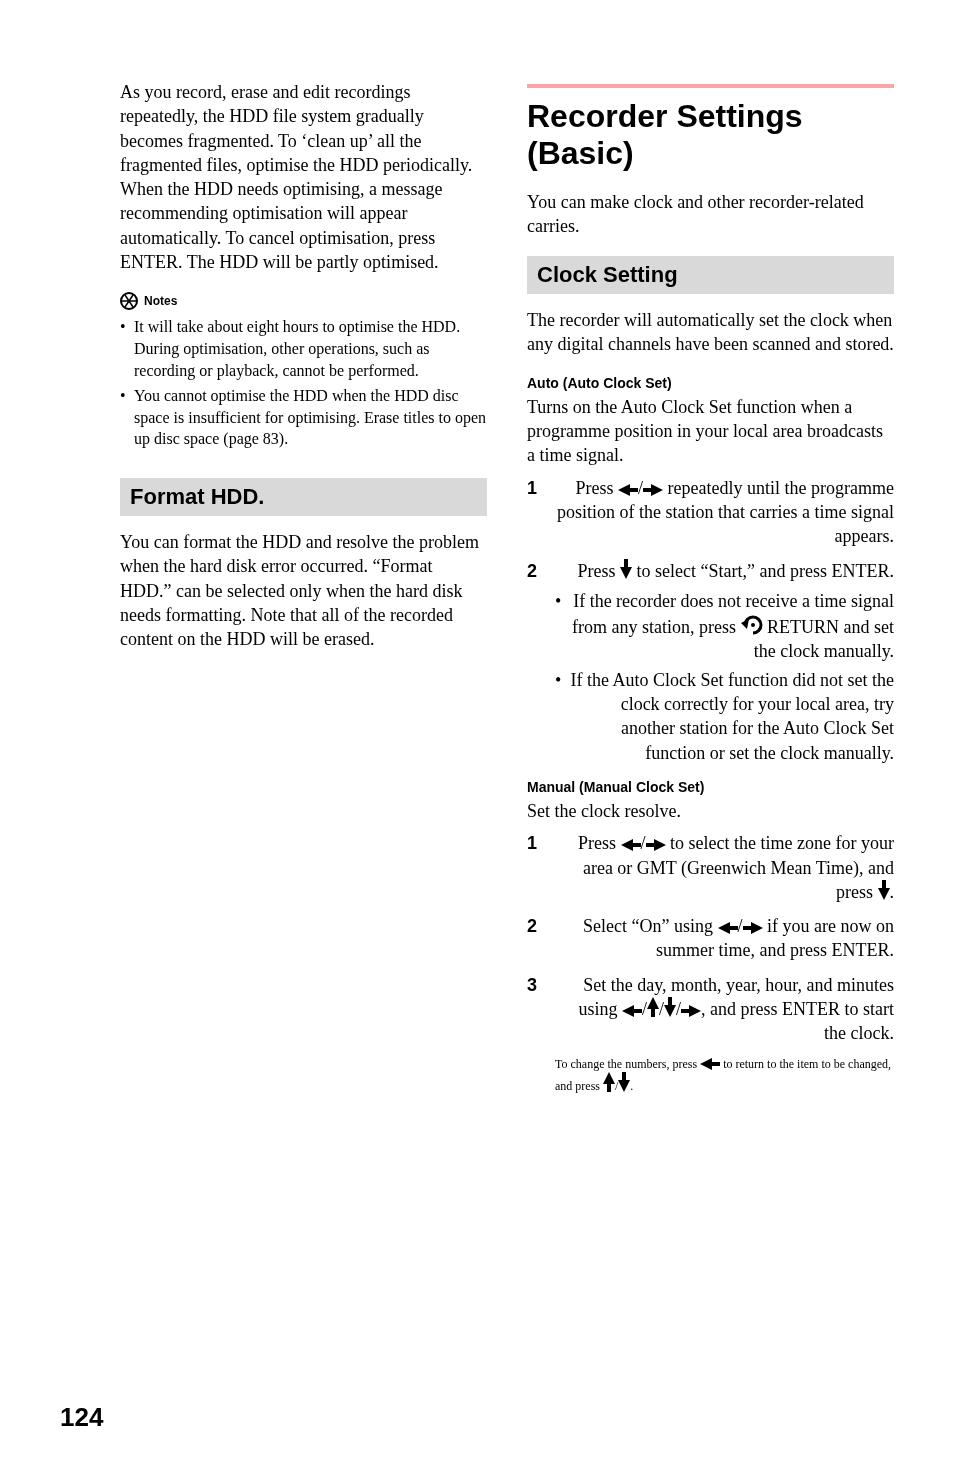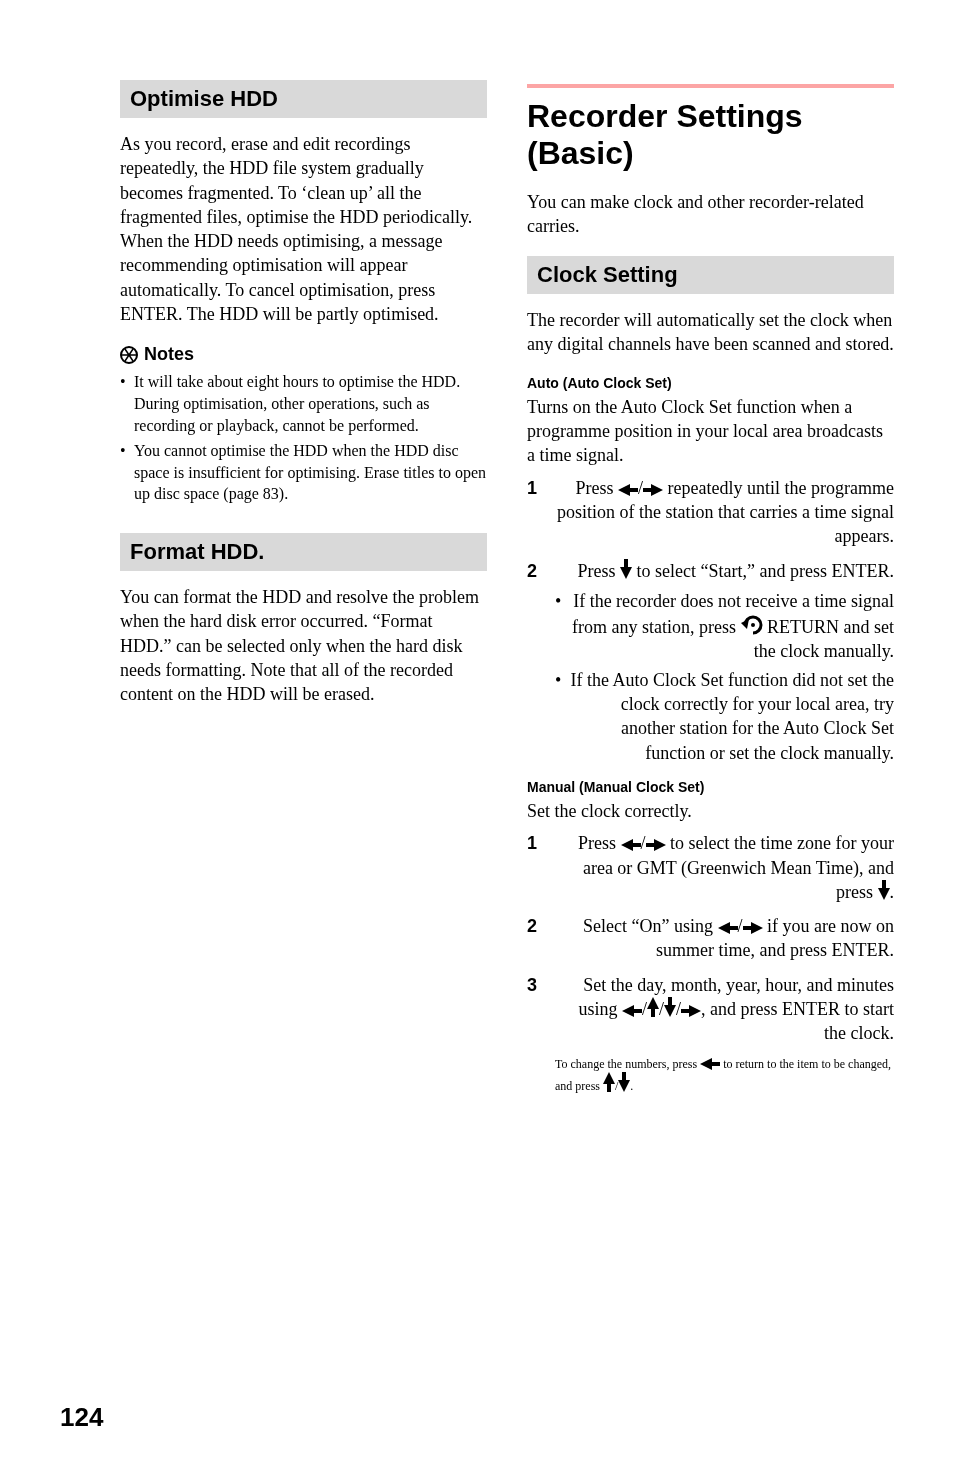--- a/index.html
+++ b/index.html
@@ -39,21 +39,21 @@
     margin-top: 4px;
   }
   .body-text {
     font-size: 18px;
     line-height: 1.35;
     margin-bottom: 18px;
   }
   .notes-header {
     font-family: Arial, Helvetica, sans-serif;
     font-weight: bold;
-    font-size: 18px;
+    font-size: 12px;
     margin-bottom: 6px;
     display: flex;
     align-items: center;
     gap: 6px;
   }
   .notes-list {
     font-size: 16px;
     line-height: 1.35;
     list-style: none;
     margin-bottom: 28px;
@@ -151,21 +151,20 @@
       <circle cx="9" cy="9" r="8" fill="none" stroke="#000" stroke-width="2"></circle>
       <path d="M5 3 L13 15 M13 3 L5 15 M2 9 L16 9" stroke="#000" stroke-width="1.5"></path>
     </g>
   </defs>
 </svg>
 
 <div class="columns">
 
   <div class="col">
 
-    <div class="section-header">Optimise HDD</div>
 
     <p class="body-text">As you record, erase and edit recordings repeatedly, the HDD file system gradually becomes fragmented. To ‘clean up’ all the fragmented files, optimise the HDD periodically. When the HDD needs optimising, a message recommending optimisation will appear automatically. To cancel optimisation, press ENTER. The HDD will be partly optimised.</p>
 
     <div class="notes-header">
       <svg class="inline-icon" width="18" height="18">
           <use href="#notes-icon"></use>
         </svg>
       <span>Notes</span>
     </div>
     <ul class="notes-list">
@@ -214,21 +213,21 @@
             <span>If the recorder does not receive a time signal from any station, press </span><svg class="inline-icon" width="22" height="22">
                 <use href="#return-icon"></use>
               </svg><span> RETURN and set the clock manually.</span>
           </li>
           <li>If the Auto Clock Set function did not set the clock correctly for your local area, try another station for the Auto Clock Set function or set the clock manually.</li>
         </ul>
       </div>
     </div>
 
     <div class="sub-heading" style="margin-top:2px">Manual (Manual Clock Set)</div>
-    <p class="body-text" style="margin-bottom:8px">Set the clock correctly.</p>
+    <p class="body-text" style="margin-bottom:8px">Set the clock resolve.</p>
 
     <div class="step">
       <div class="step-num">1</div>
       <div class="step-body">
         <span>Press </span><svg class="inline-icon" width="20" height="12">
             <use href="#arr-left"></use>
           </svg>/<svg class="inline-icon" width="20" height="12">
             <use href="#arr-right"></use>
           </svg><span> to select the time zone for your area or GMT (Greenwich Mean Time), and press </span><svg class="inline-icon" width="12" height="20">
             <use href="#arr-down"></use>

